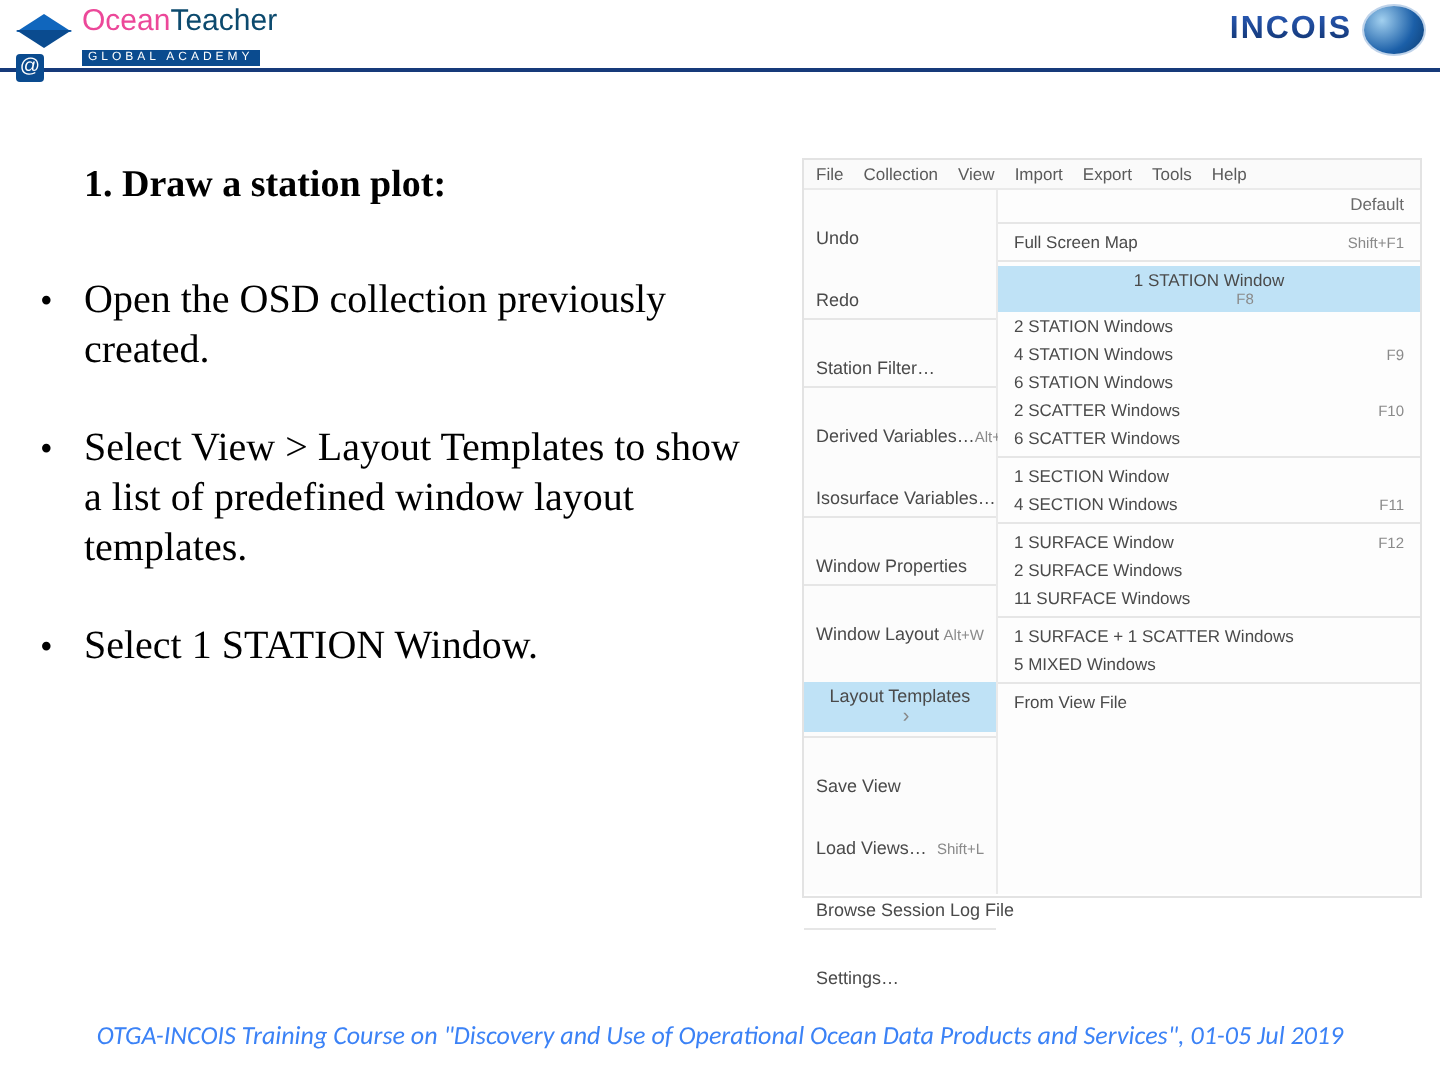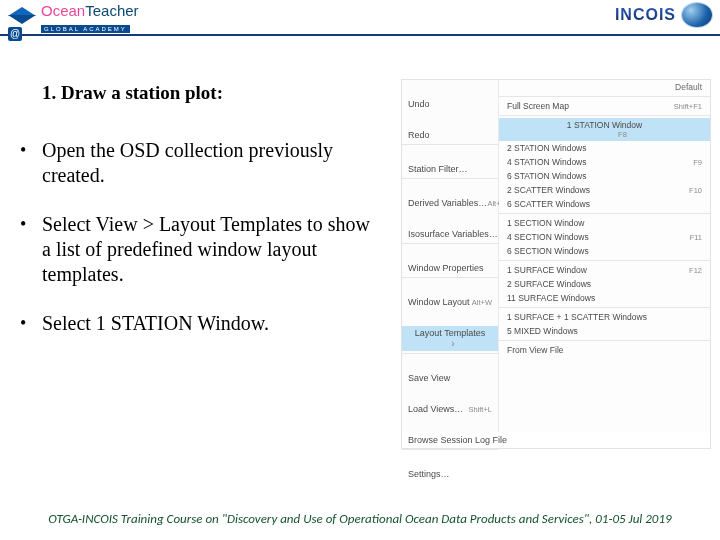--- a/index.html
+++ b/index.html
@@ -170,21 +170,21 @@
     content: "›"; color: #888; font-size: 10px; margin-left: 6px;
   }
 
   .footer {
     position: absolute;
     left: 0; bottom: 14px; width: 720px;
     text-align: center;
     font-family: Calibri, Arial, sans-serif;
     font-style: italic;
     font-size: 13px;
-    color: #14532d;
+    color: #3b82f6;
   }
 </style>
 </head>
 <body>
 
 <div class="slide">
 
   <div class="topbar">
     <div class="logo-left">
       <div class="cap-icon">
@@ -216,20 +216,29 @@
       <div class="dot">•</div>
       <div class="txt">Select View &gt; Layout Templates to show a list of predefined window layout templates.</div>
     </div>
     <div class="row">
       <div class="dot">•</div>
       <div class="txt indent"> Select 1 STATION Window.</div>
     </div>
   </div>
 
   <div class="app">
+    <div class="menubar">
+      <span>File</span>
+      <span>Collection</span>
+      <span>View</span>
+      <span>Import</span>
+      <span>Export</span>
+      <span>Tools</span>
+      <span>Help</span>
+    </div>
     <div class="panels">
       <div class="panel-left" id="view-menu">
           <div class="m-item">
             <span>Undo</span>
           </div>
           <div class="m-item">
             <span>Redo</span>
           </div>
           <div class="m-sep"></div>
           <div class="m-item">
@@ -301,23 +310,20 @@
             <span>6 SCATTER Windows</span>
           </div>
           <div class="m-sep"></div>
           <div class="r-item">
             <span>1 SECTION Window</span>
           </div>
           <div class="r-item">
             <span>4 SECTION Windows</span>
             <span class="kbd">F11</span>
           </div>
-          <div class="r-item">
-            <span>6 SECTION Windows</span>
-          </div>
           <div class="m-sep"></div>
           <div class="r-item">
             <span>1 SURFACE Window</span>
             <span class="kbd">F12</span>
           </div>
           <div class="r-item">
             <span>2 SURFACE Windows</span>
           </div>
           <div class="r-item">
             <span>11 SURFACE Windows</span>

